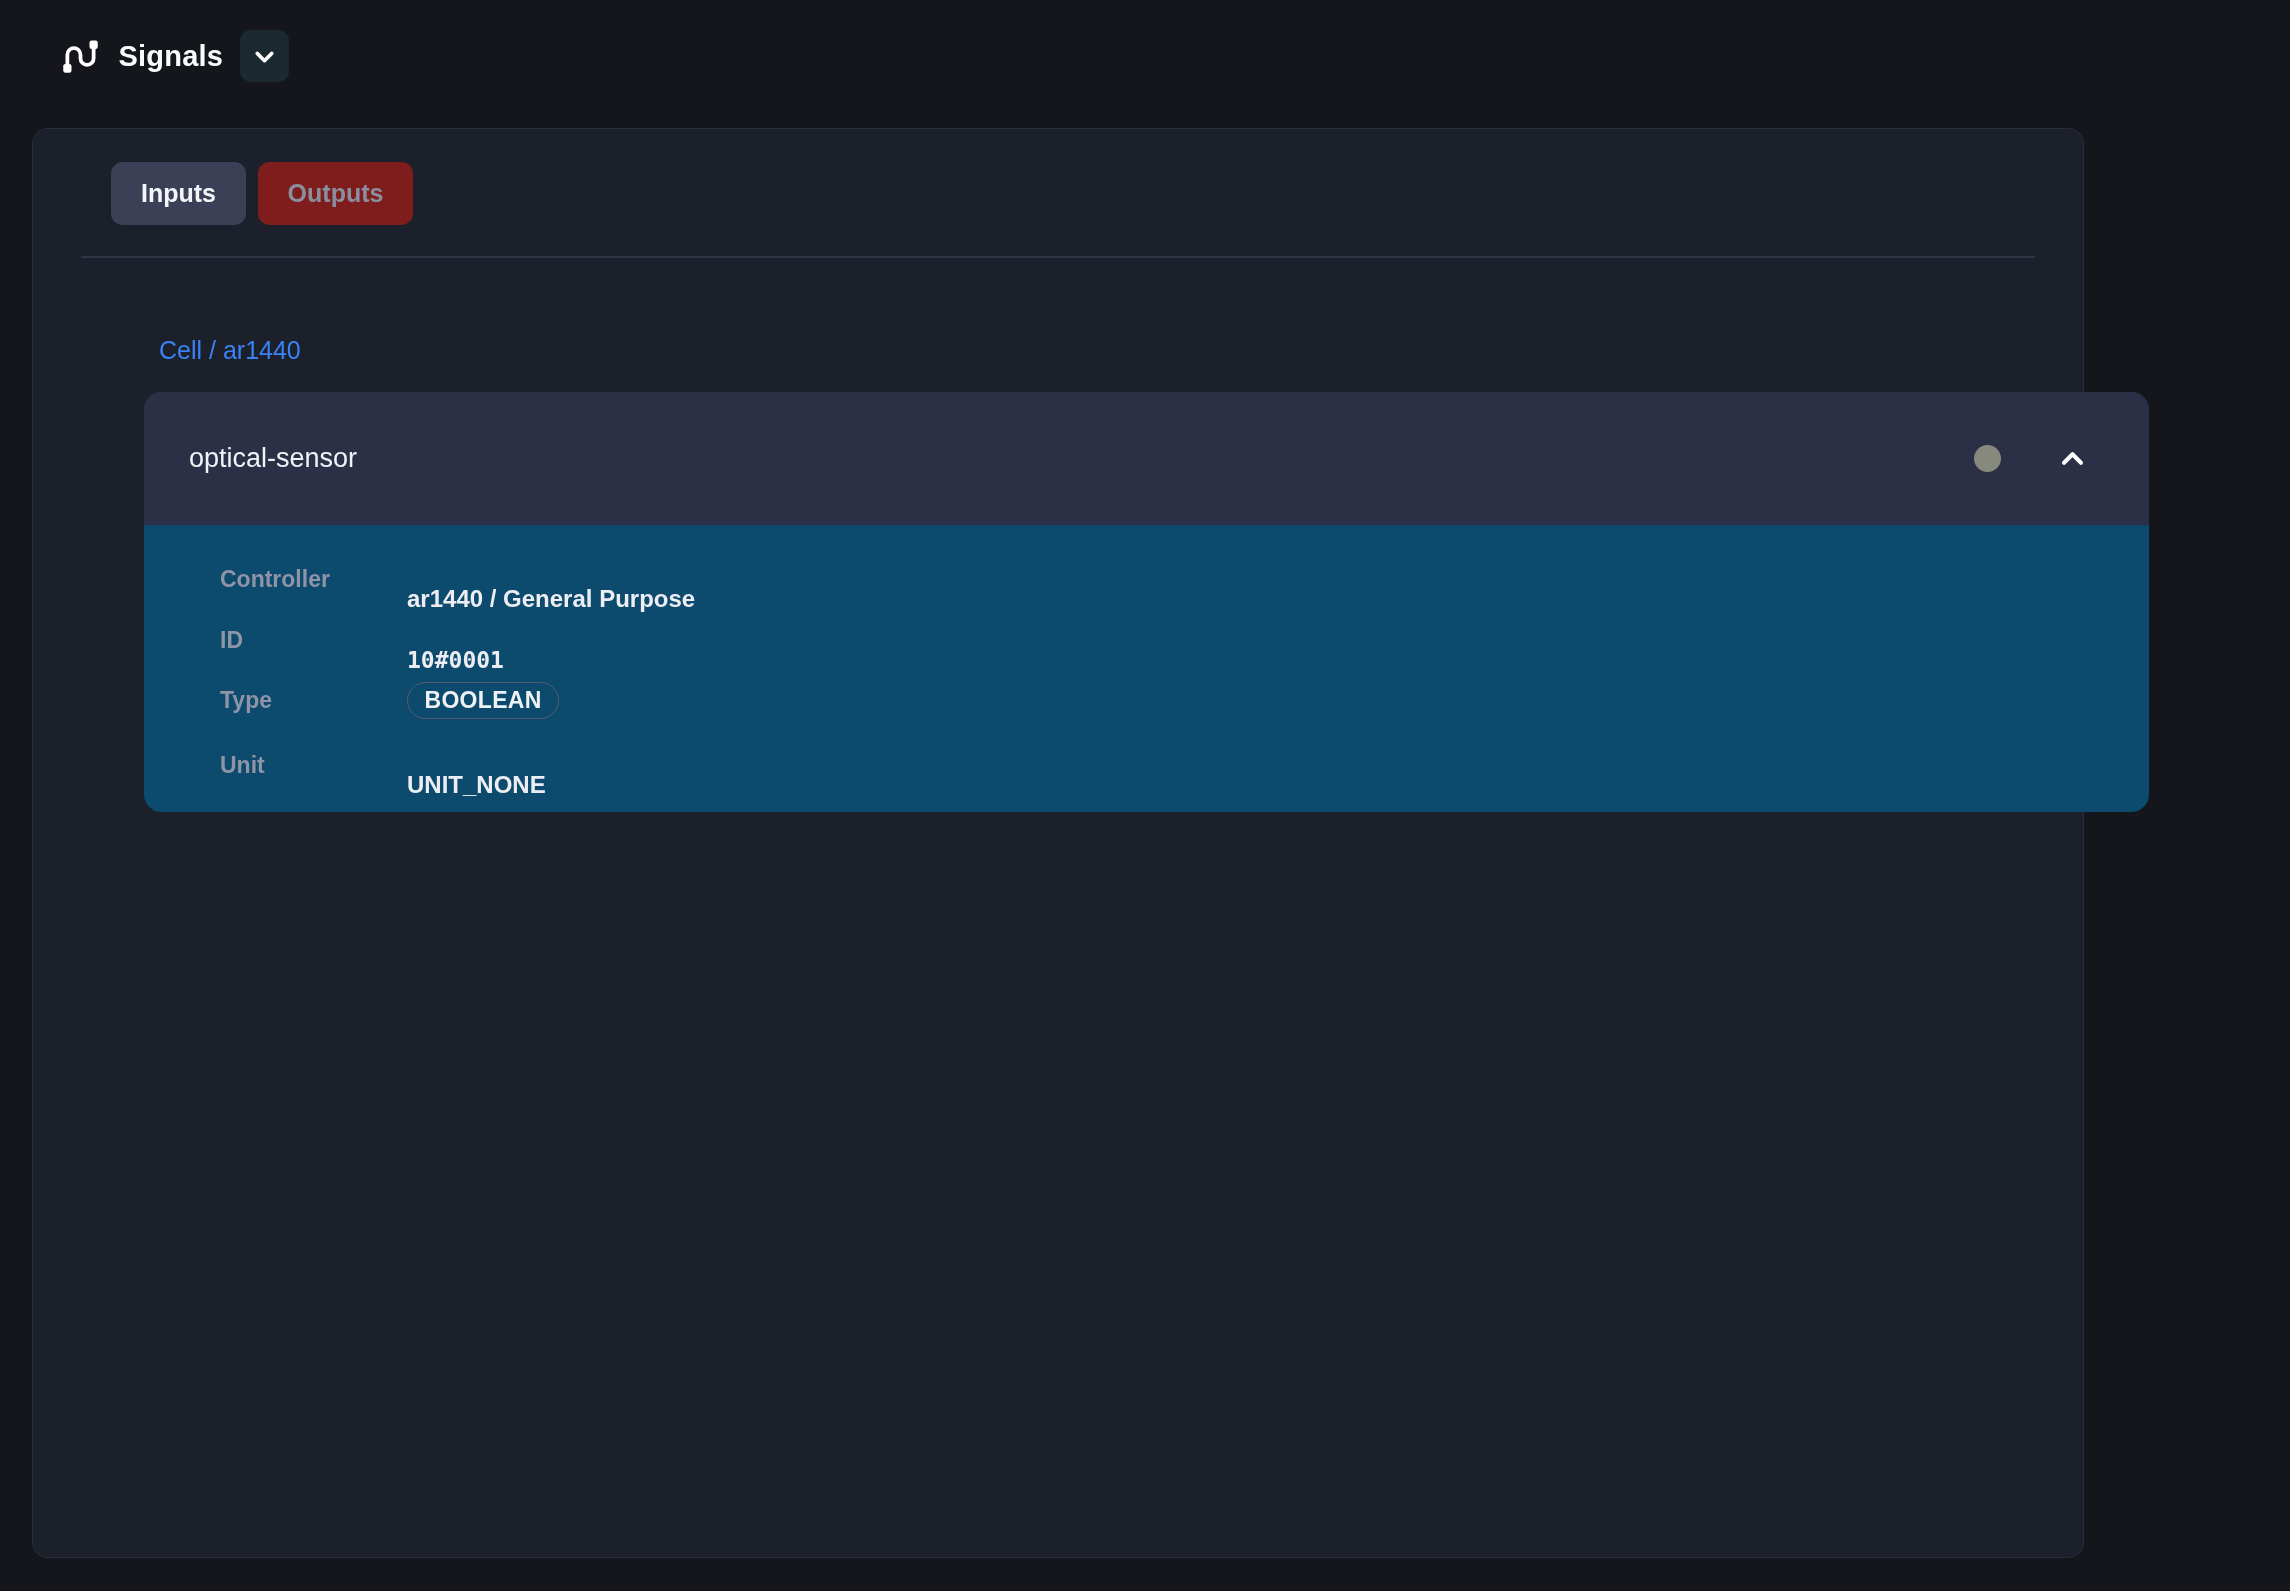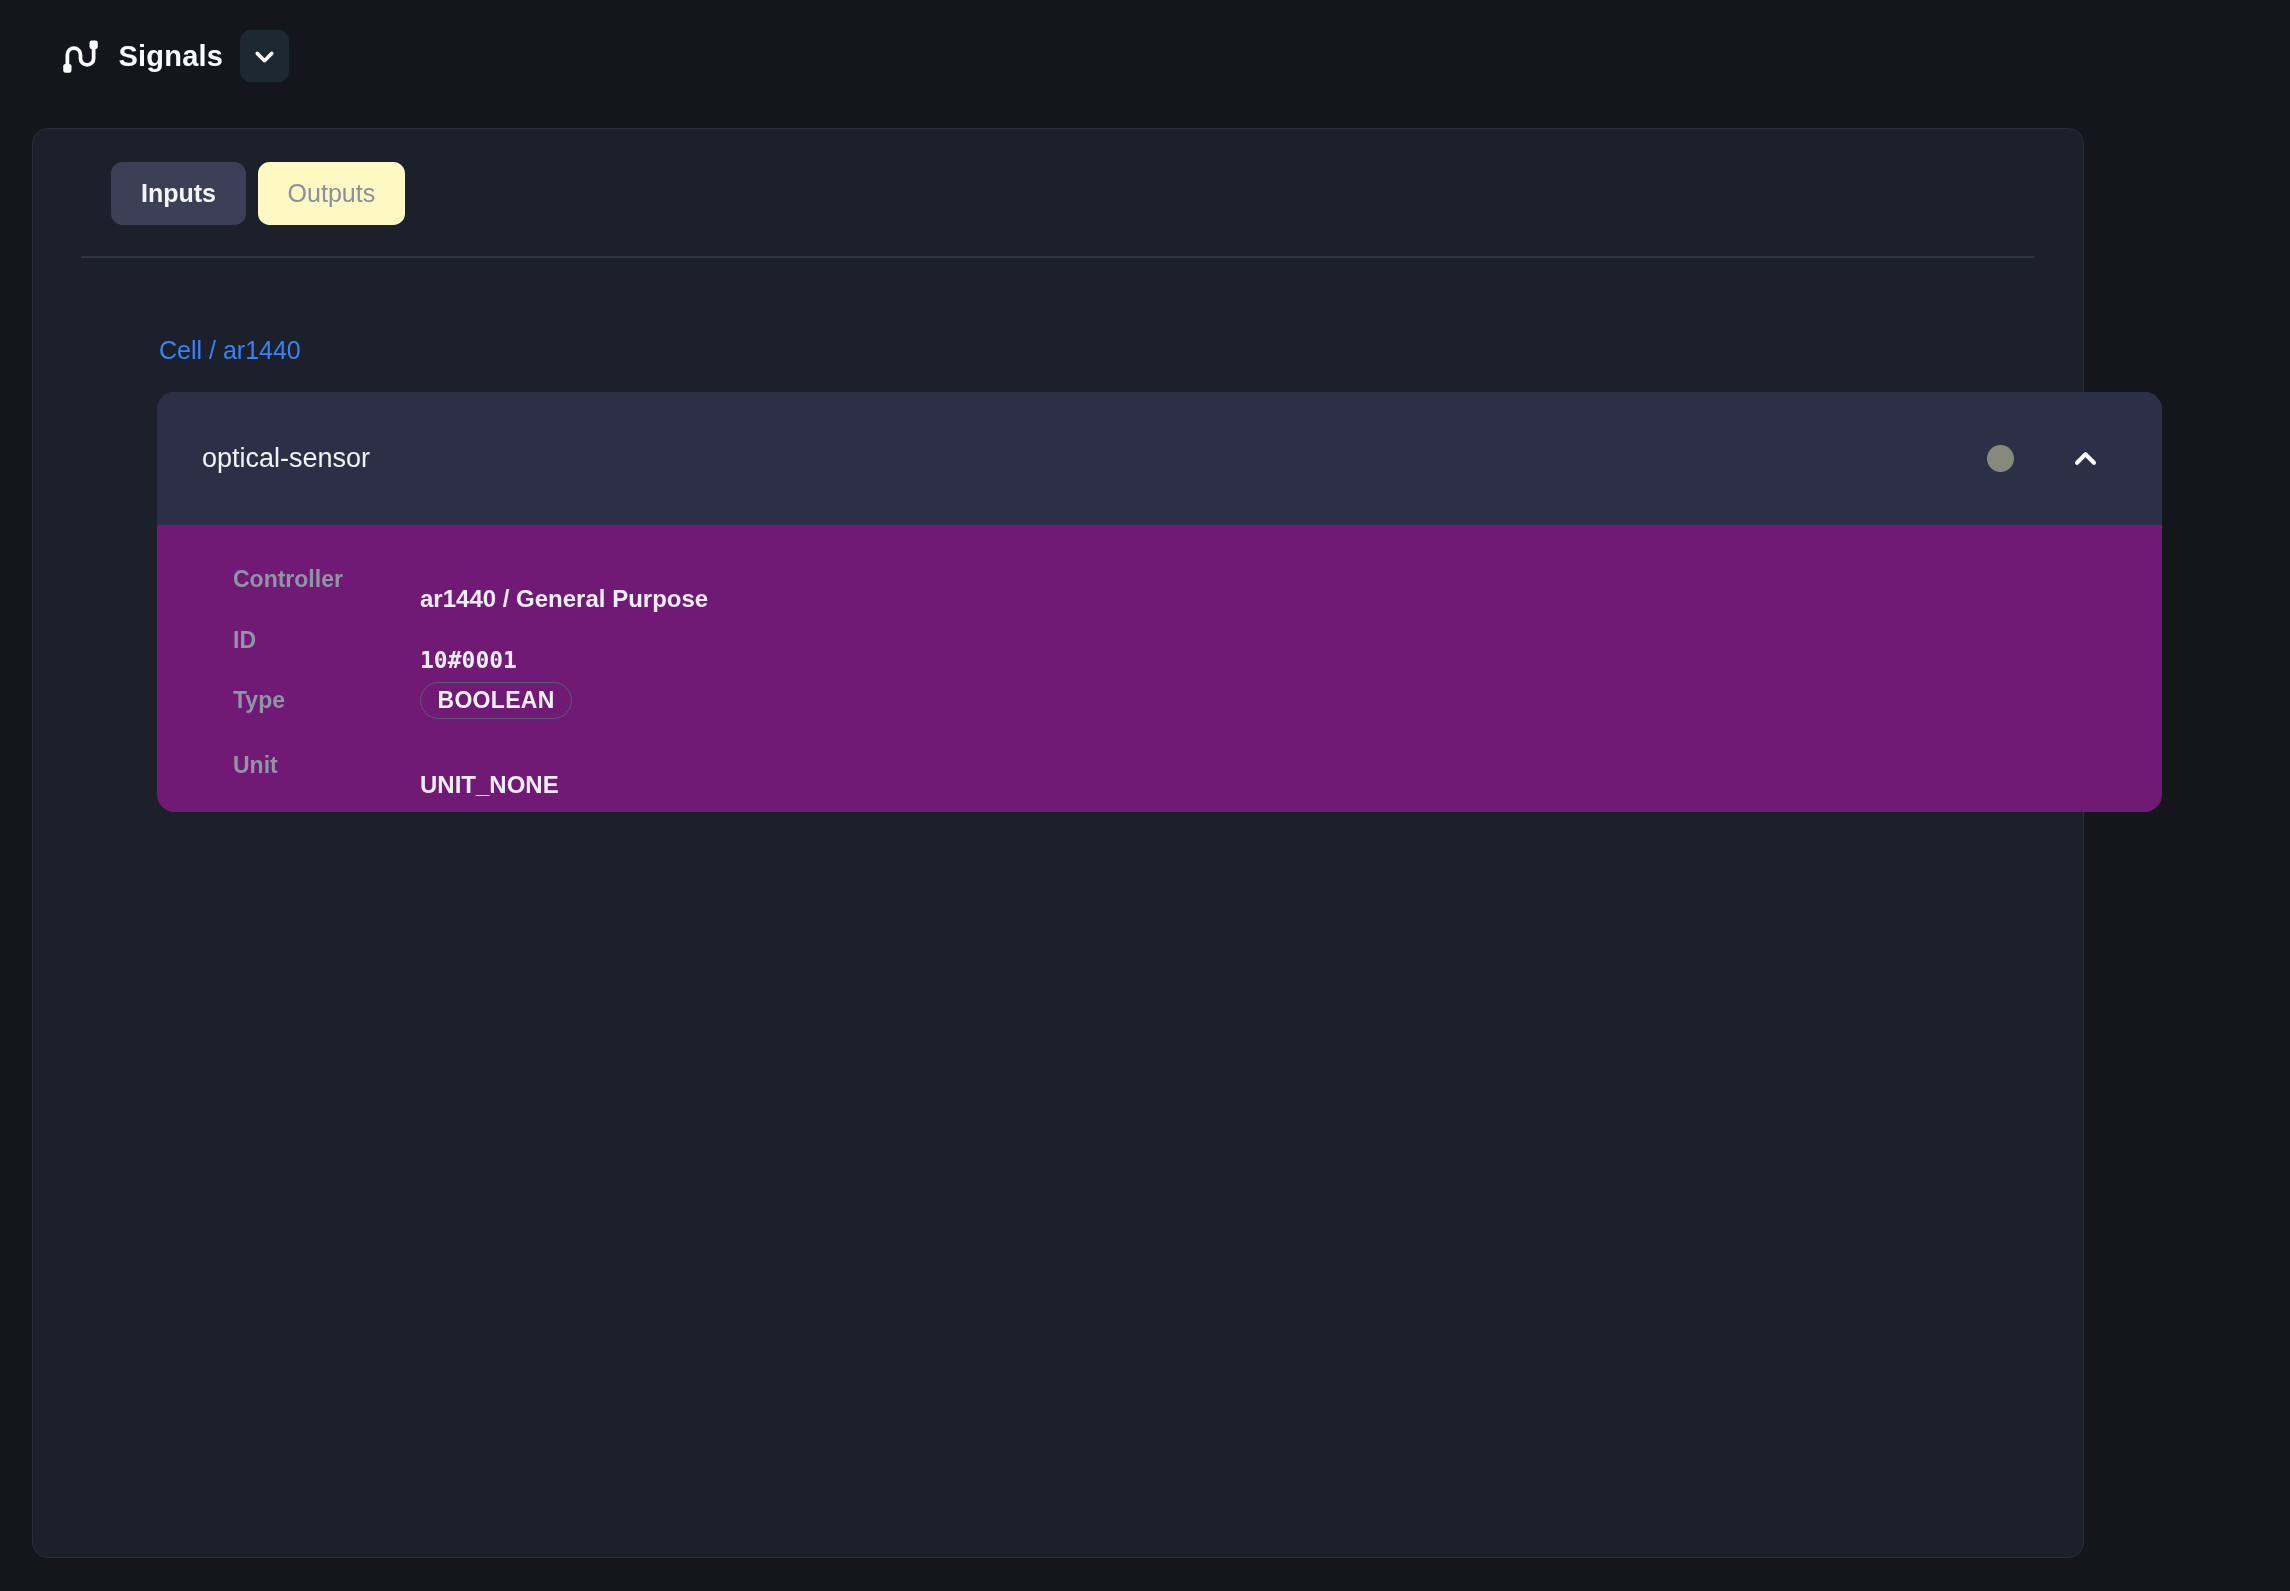--- a/index.html
+++ b/index.html
@@ -42,38 +42,38 @@
   }
 
   .tabs { position: absolute; left: 78px; top: 33px; display: flex; gap: 11.6px; }
   .tab {
     height: 63px; padding: 0 30px;
     border: none; border-radius: 11.6px;
     font-family: inherit; font-size: 25px;
     cursor: pointer;
   }
   .tab.active { background: #3b4057; color: #f4f5f8; font-weight: 600; }
-  .tab.inactive { background: #fef9c3; color: #8a8fa0; font-weight: 400; }
+  .tab.inactive { background: #7f1d1d; color: #8a8fa0; font-weight: 700; }
 
   .divider {
     position: absolute; left: 48px; right: 48px; top: 127px;
     height: 1.9px; background: #30354​4; background: #303545;
     border: none; margin: 0;
   }
 
   .breadcrumb {
     position: absolute; left: 126px; top: 206px;
     font-size: 25px; line-height: 31px; color: #3b82f6;
   }
 
   
   .card {
-    position: absolute; left: 124px; top: 263px;
+    position: absolute; left: 111px; top: 263px;
     width: 2005px; height: 420px;
-    background: #701a75; border-radius: 17.5px;
+    background: #0c4a6e; border-radius: 17.5px;
     overflow: hidden;
   }
   .card-header {
     height: 133px; background: #2b3047;
     display: flex; align-items: center;
     padding: 0 62px 0 45px;
     cursor: pointer;
   }
   .card-title { flex: 1; font-size: 27px; font-weight: 500; color: #f2f3f7; }
   .status-dot { width: 27px; height: 27px; border-radius: 50%; }

